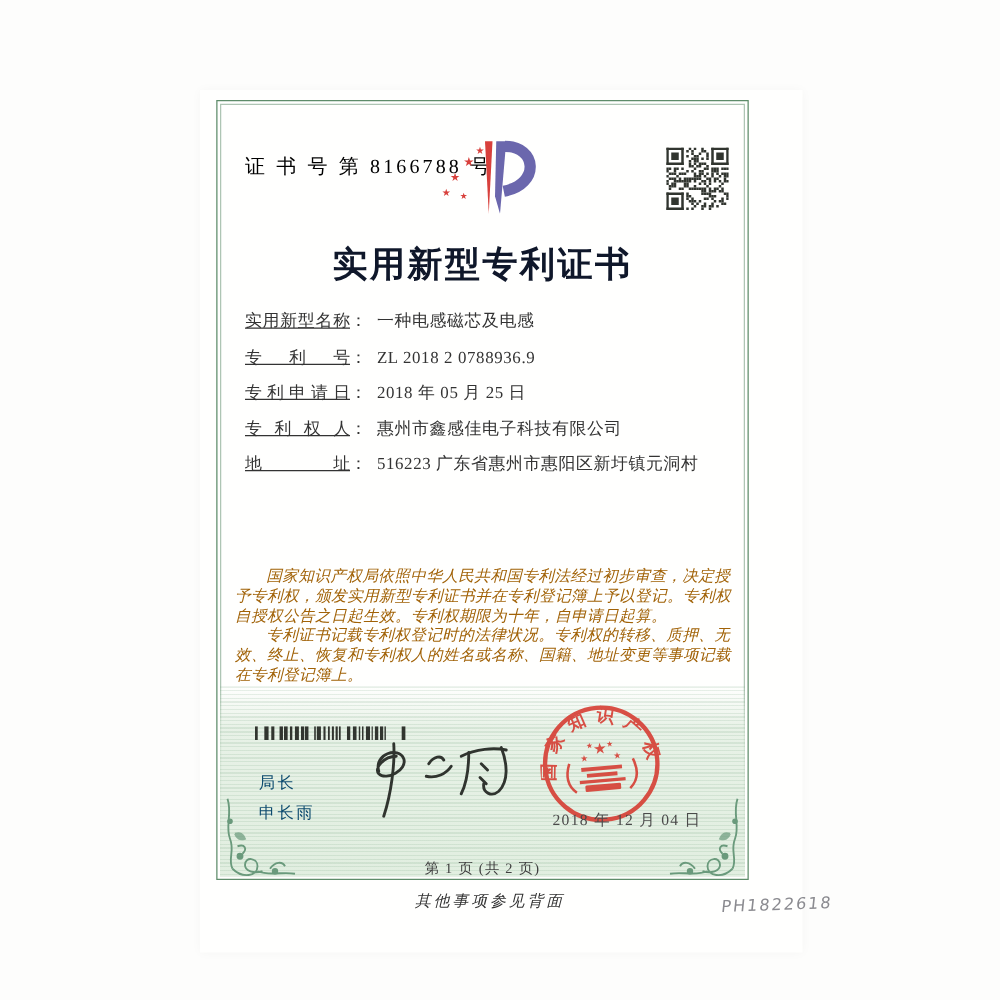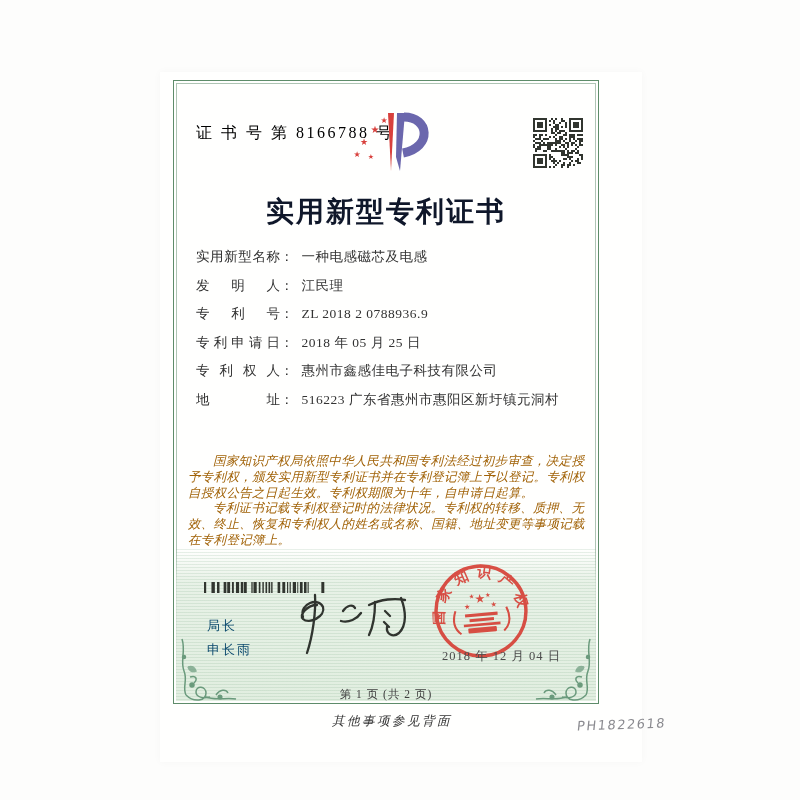--- a/index.html
+++ b/index.html
@@ -18,21 +18,21 @@
           repeating-linear-gradient(180deg, rgba(110,160,122,.16) 0 1px, rgba(255,255,255,0) 1px 3px),
           linear-gradient(180deg, rgba(227,239,226,0) 0%, rgba(224,237,223,.75) 22%, #e1eee0 100%);}
   .certno{position:absolute;left:22px;top:42px;font-size:16px;letter-spacing:2.5px;color:#000000;}
   .logo{position:absolute;left:177px;top:26px;width:82px;height:74px;}
   .qr{position:absolute;left:359px;top:37px;width:50px;height:50px;}
   .title{position:absolute;left:0;top:112px;width:100%;text-align:center;
          font-size:28px;font-weight:700;letter-spacing:2px;color:#0f172a;}
   .fields{position:absolute;left:22px;top:167px;width:392px;font-size:13.5px;color:#333;}
   .frow{height:18px;line-height:18px;margin-bottom:10.5px;white-space:nowrap;}
   .frow.gap{margin-top:6px;}
-  .flabel{display:inline-block;width:84px;text-align:justify;text-align-last:justify;vertical-align:top;}
+  .flabel{display:inline-block;width:84px;text-align:justify;text-align-last:justify;vertical-align:top;text-decoration:underline;}
   .fcolon{display:inline-block;}
   .fvalue{margin-left:8px;letter-spacing:.5px;}
   .pair2{margin-left:34px;}
   .pair2 .flabel2{letter-spacing:2px;}
   .paras{position:absolute;left:14px;top:373px;width:398px;font-size:12.5px;line-height:15.8px;
          font-style:italic;letter-spacing:.3px;color:#a16207;}
   .paras p{margin:0;text-indent:2em;}
   .barcode{position:absolute;left:30px;top:498px;width:124px;height:11px;}
   .signer{position:absolute;left:33px;top:533px;font-family:"Liberation Sans","DejaVu Sans",sans-serif;
           font-size:13px;color:#0c4a6e;letter-spacing:2px;line-height:24px;}
@@ -286,23 +286,20 @@
           </svg>
       </div>
 
       <div class="title">实用新型专利证书</div>
 
       <div class="fields">
         <div class="frow">
           <span class="flabel">实用新型名称</span><span class="fcolon">：</span><span class="fvalue">一种电感磁芯及电感</span>
         </div>
         <div class="frow">
-          <span class="flabel">发明人</span><span class="fcolon">：</span><span class="fvalue">江民理</span>
-        </div>
-        <div class="frow">
           <span class="flabel">专利号</span><span class="fcolon">：</span><span class="fvalue">ZL 2018 2 0788936.9</span>
         </div>
         <div class="frow">
           <span class="flabel">专利申请日</span><span class="fcolon">：</span><span class="fvalue">2018 年 05 月 25 日</span>
         </div>
         <div class="frow gap">
           <span class="flabel">专利权人</span><span class="fcolon">：</span><span class="fvalue">惠州市鑫感佳电子科技有限公司</span>
         </div>
         <div class="frow">
           <span class="flabel">地址</span><span class="fcolon">：</span><span class="fvalue">516223 广东省惠州市惠阳区新圩镇元洞村</span>

